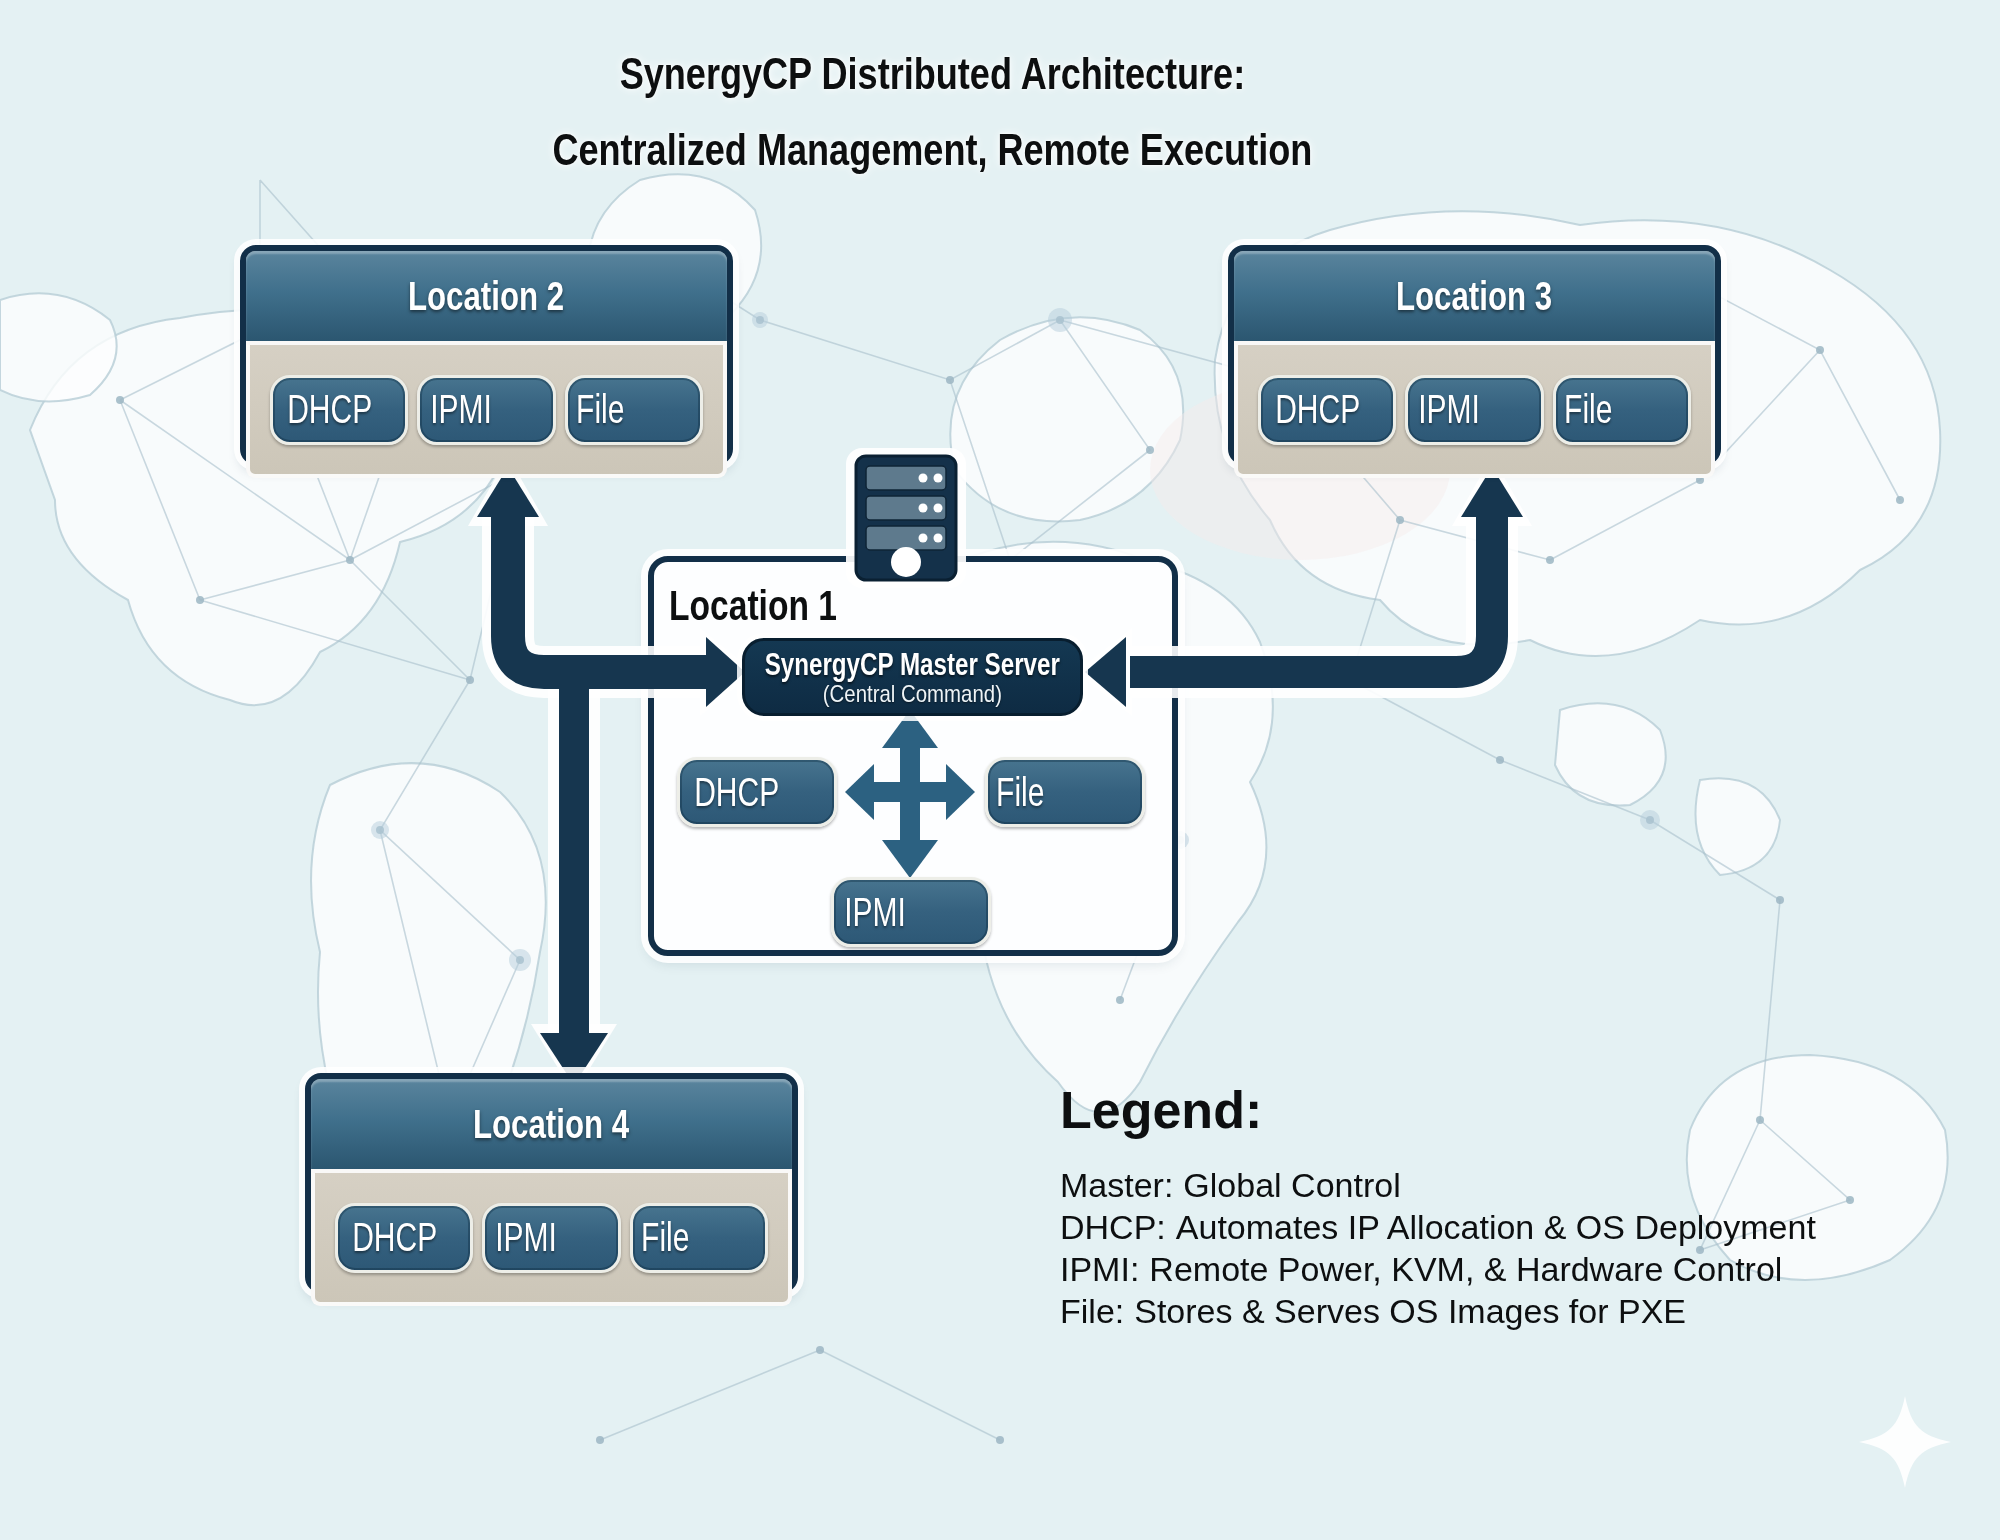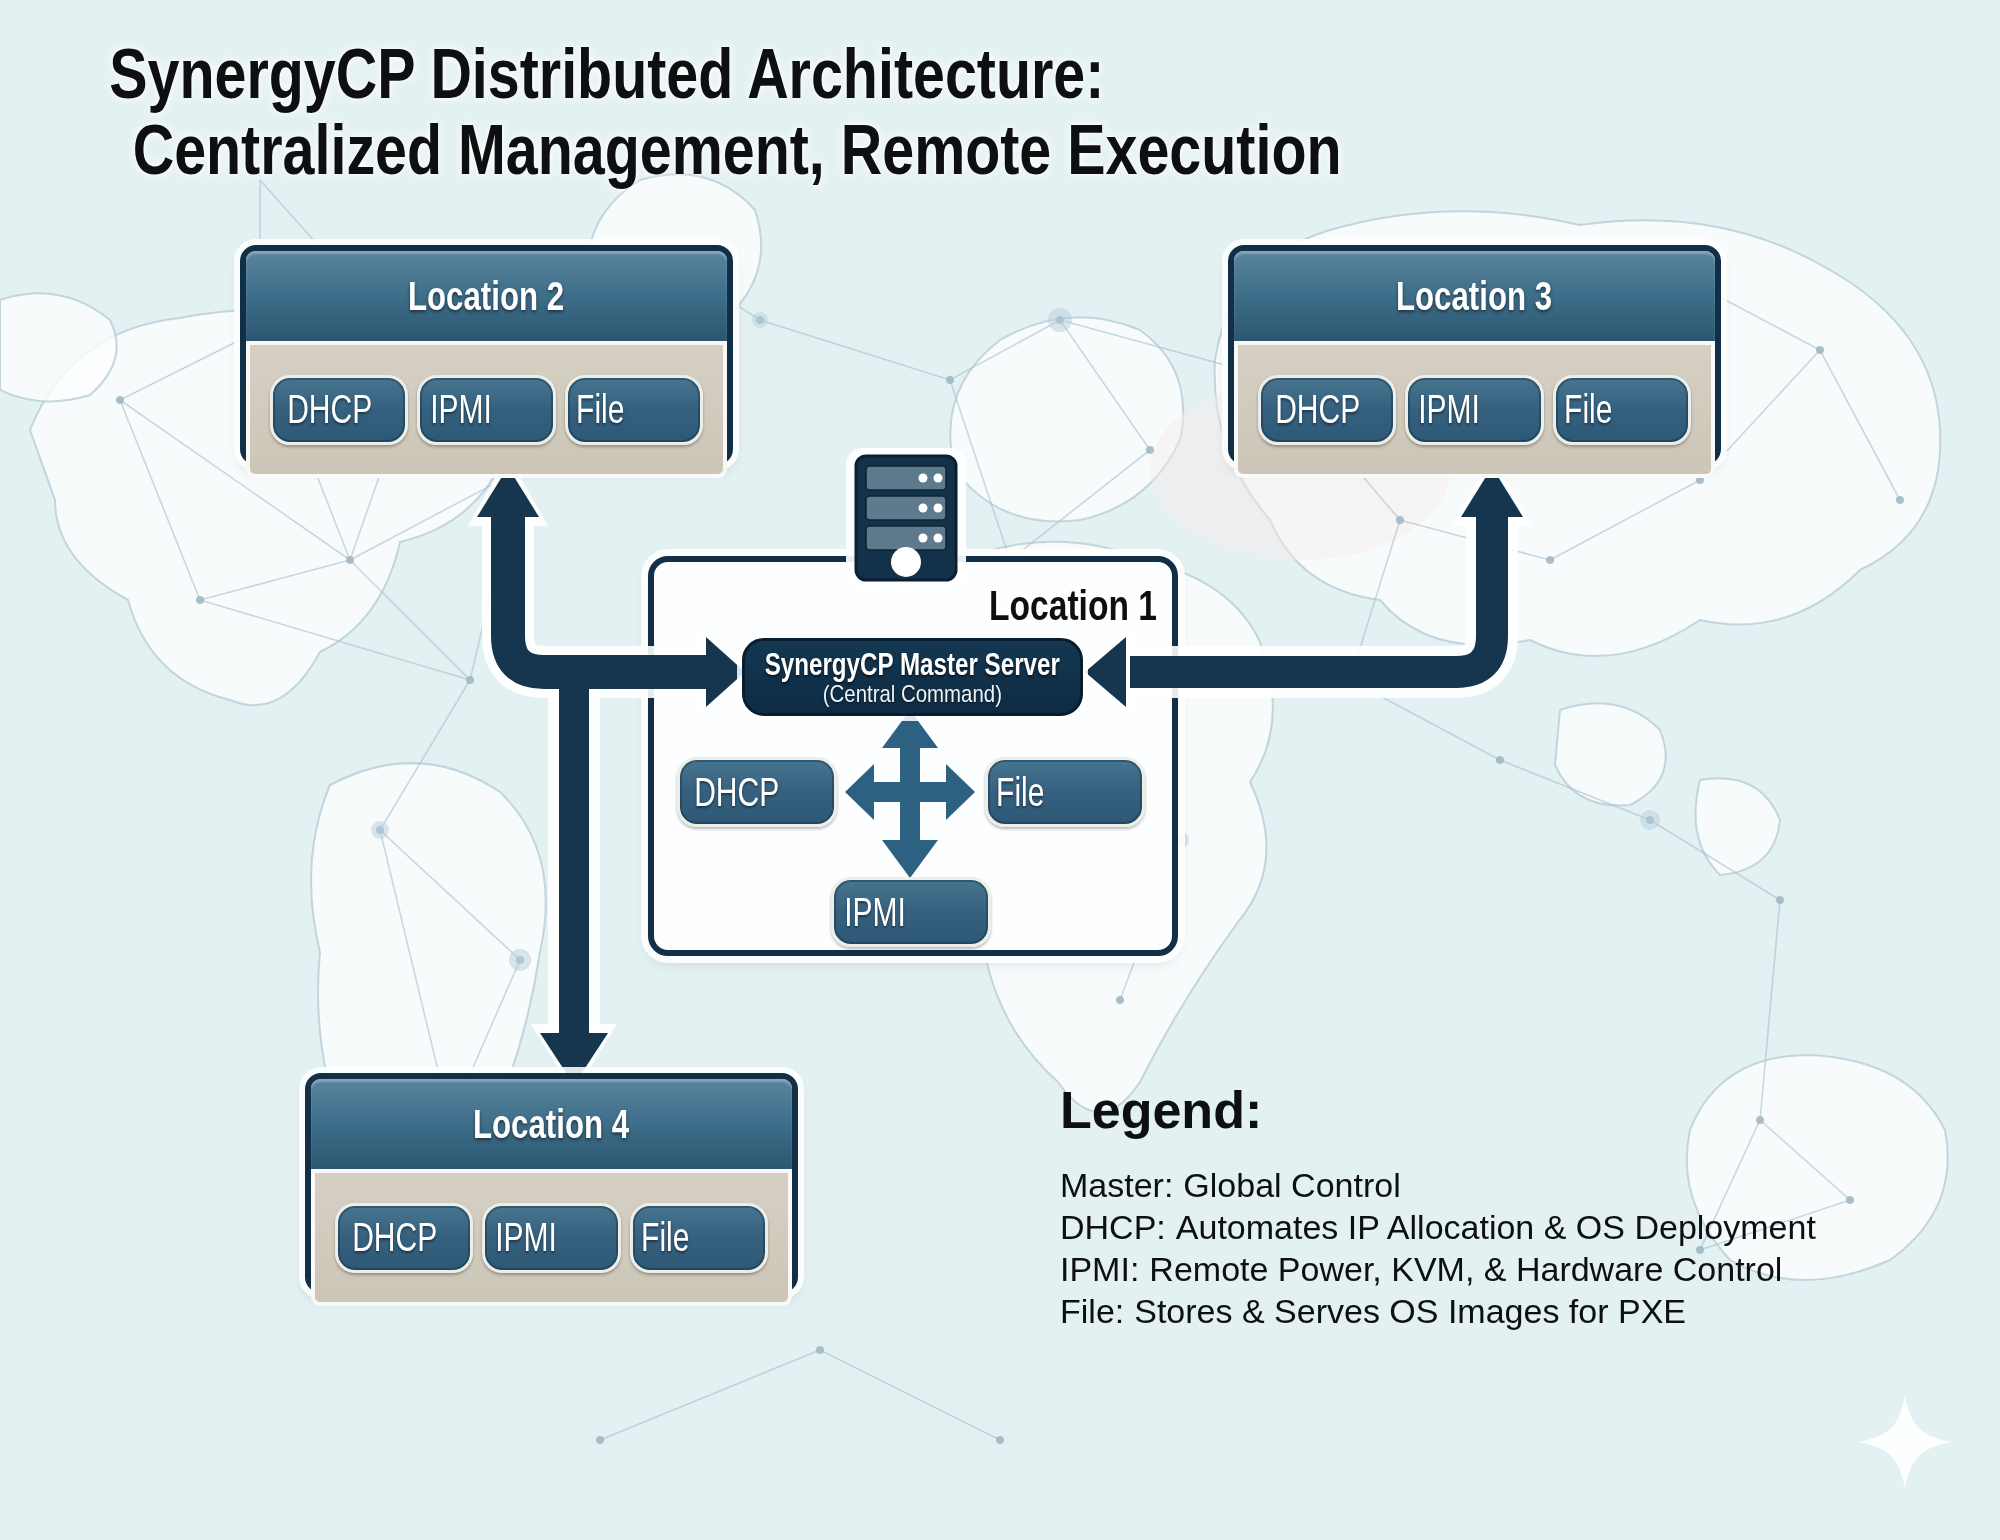--- a/index.html
+++ b/index.html
@@ -4,22 +4,22 @@
 <style>
   html,body{margin:0;padding:0;background:#cfe3e6;}
   .canvas{position:relative;width:2000px;height:1540px;overflow:hidden;
     background:#e4f1f3;font-family:"Liberation Sans",sans-serif;}
   .layer{position:absolute;left:0;top:0;width:2000px;height:1540px;}
   .z0{z-index:0}.z2{z-index:2}
 
   .cond{display:inline-block;transform:scaleX(.78);transform-origin:50% 50%;white-space:nowrap;}
 
   
-  .title{position:absolute;left:0;top:36px;width:1864px;z-index:3;
-    color:#0d0f10;font-weight:bold;font-size:70px;line-height:76px;
+  .title{position:absolute;left:0;top:36px;width:1864px;text-align:center;z-index:3;
+    color:#0d0f10;font-weight:bold;font-size:44px;line-height:76px;
     text-shadow:0 0 10px #ffffff,0 0 3px #ffffff;}
   .title .cond{transform:scaleX(.82);}
 
   
   .card{position:absolute;width:481px;height:208px;border:6px solid #122f48;border-radius:16px;
     background:#d3cdc0;box-shadow:0 0 0 6px rgba(255,255,255,.88),0 6px 12px rgba(15,45,70,.18);z-index:3;}
   .card-head{height:90px;border-radius:9px 9px 0 0;display:flex;align-items:center;justify-content:center;
     background:linear-gradient(180deg,#5a849d 0%,#40708c 45%,#2b5670 100%);
     box-shadow:inset 0 3px 2px rgba(255,255,255,.28);}
   .card-head-label{color:#fff;font-weight:bold;font-size:40px;text-shadow:0 2px 4px rgba(0,0,0,.5);}
@@ -30,21 +30,21 @@
     background:linear-gradient(180deg,#47748f 0%,#35617f 50%,#2d5876 100%);
     box-shadow:inset 0 0 0 2px rgba(10,38,58,.35),0 2px 3px rgba(0,0,0,.28);
     display:flex;align-items:center;justify-content:flex-start;
     color:#fff;font-weight:normal;font-size:40px;text-shadow:0 2px 3px rgba(0,0,0,.45);}
   .chip .cond{transform:scaleX(.75);}
 
   
   .panel{position:absolute;left:648px;top:556px;width:518px;height:388px;background:#fdfeff;
     border:6px solid #122f48;border-radius:20px;z-index:1;
     box-shadow:0 0 0 7px rgba(255,255,255,.9),0 6px 14px rgba(15,45,70,.15);}
-  .loc1-label{position:absolute;left:648px;top:582px;width:530px;text-align:right;z-index:3;
+  .loc1-label{position:absolute;left:648px;top:582px;width:530px;text-align:left;z-index:3;
     color:#0d0f10;font-weight:bold;font-size:42px;}
   .loc1-label .cond{transform:scaleX(.8);}
   .master{position:absolute;left:742px;top:638px;width:335px;height:72px;z-index:3;
     background:linear-gradient(180deg,#143852 0%,#0e2b43 100%);
     border:3px solid #081e2f;border-radius:22px;
     box-shadow:0 0 0 5px rgba(255,255,255,.85);
     display:flex;flex-direction:column;align-items:center;justify-content:center;color:#fff;}
   .master-title{font-weight:bold;font-size:31px;line-height:33px;text-shadow:0 2px 3px rgba(0,0,0,.6);}
   .master-sub{font-size:24px;line-height:26px;color:#eef4f7;text-shadow:0 1px 2px rgba(0,0,0,.5);}
   .pchip{position:absolute;z-index:3;width:154px;}

